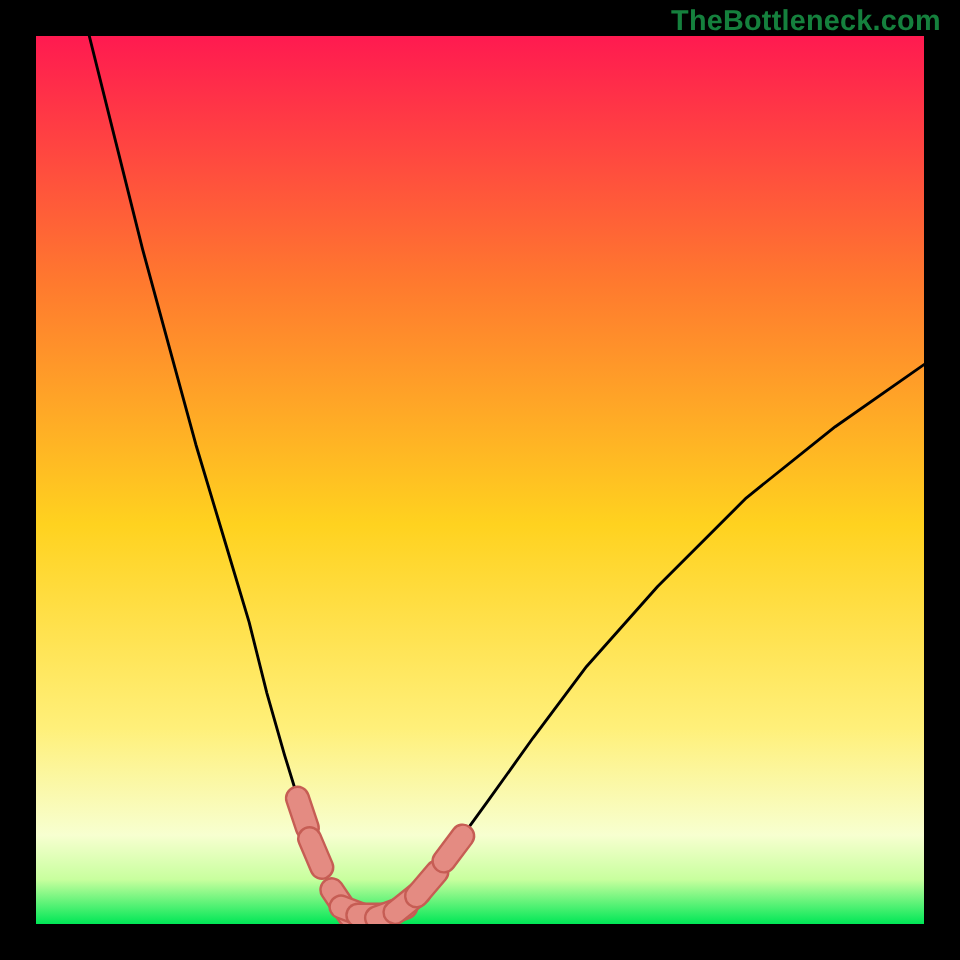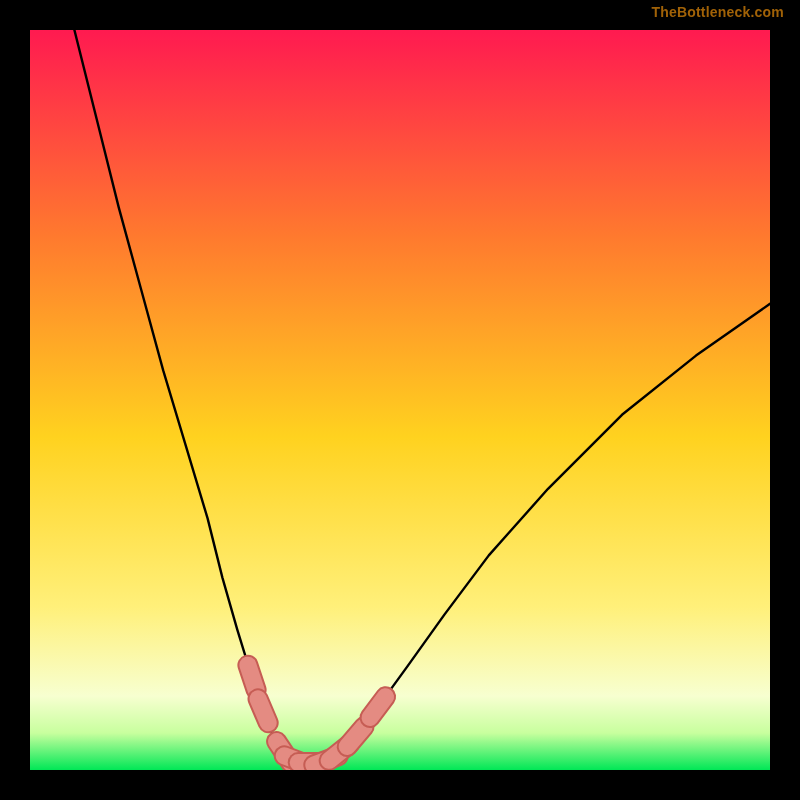--- a/index.html
+++ b/index.html
@@ -13,22 +13,22 @@
   .frame {
     position: relative;
     width: 800px;
     height: 800px;
     background: #000;
   }
   .watermark {
     position: absolute;
     top: 4px;
     right: 16px;
-    color: #a16207;
-    font-size: 14px;
+    color: #15803d;
+    font-size: 24px;
     font-weight: 600;
     letter-spacing: 0.2px;
   }
   .plot-wrap {
     position: absolute;
     left: 30px;
     top: 30px;
     width: 740px;
     height: 740px;
   }

